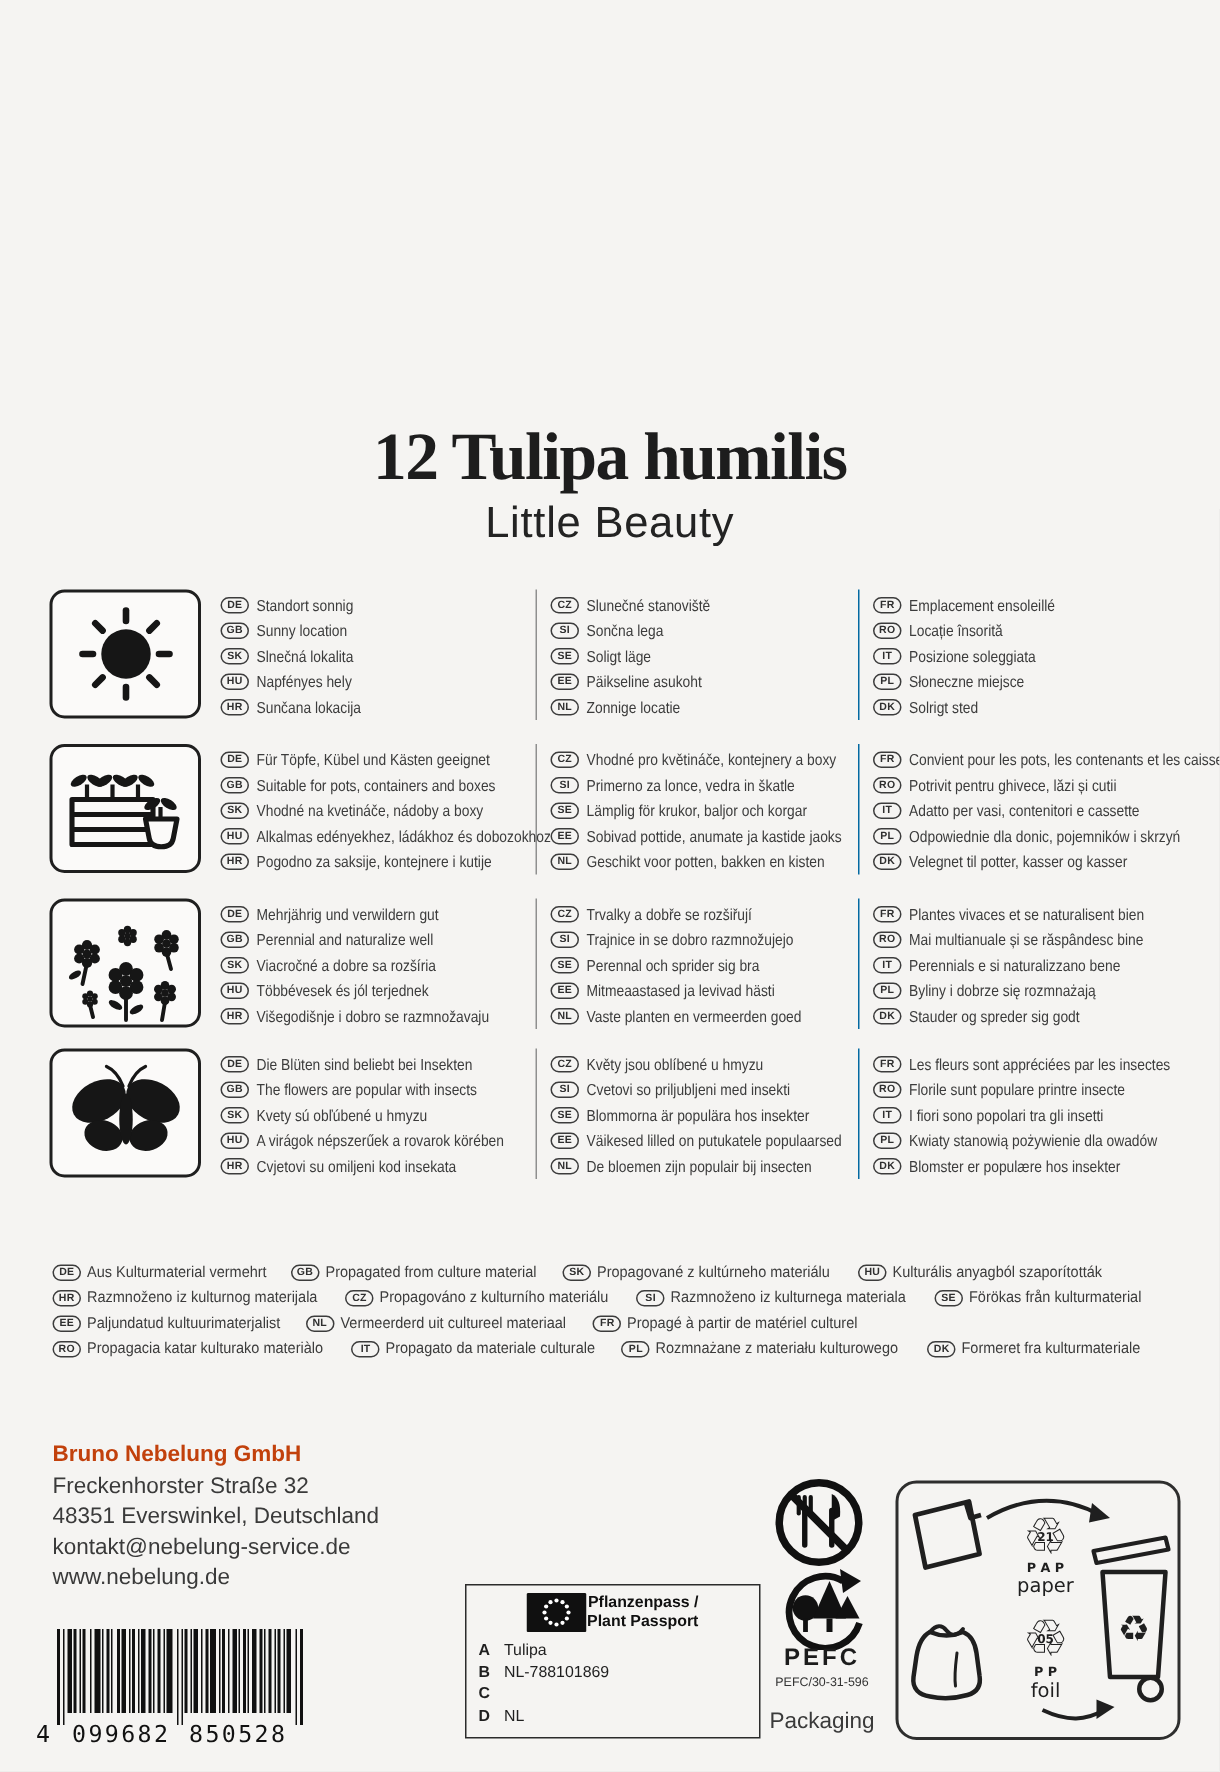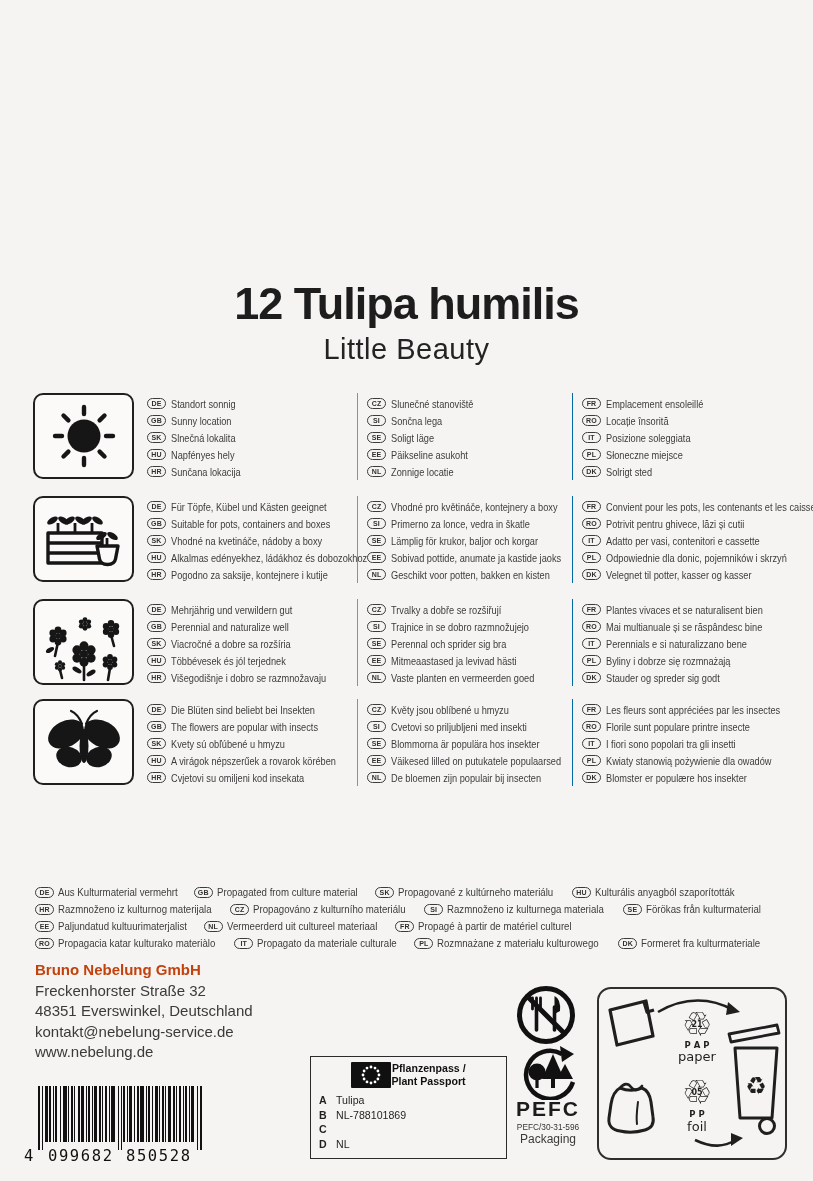--- a/index.html
+++ b/index.html
@@ -1,21 +1,21 @@
 <!DOCTYPE html>
 <html><head>
 <meta charset="utf-8">
 <style>
   html,body { margin:0; padding:0; background:#e8e7e5; }
   .page { position:relative; width:813px; height:1181px; background:#f5f4f2; overflow:hidden;
           font-family:"Liberation Sans","DejaVu Sans",sans-serif; color:#3c3c3c; }
 
   
   .title-block { position:absolute; top:280px; left:0; width:100%; text-align:center; }
-  .title-main { font-family:Liberation Sans, sans-serif; font-weight:bold;
+  .title-main { font-family:Liberation Serif, serif; font-weight:bold;
                 font-size:45px; line-height:48px; letter-spacing:-1px; color:#1d1d1d; }
   .title-sub  { font-size:29px; font-weight:normal; letter-spacing:0.5px; margin-top:5px; color:#232323; }
 
   
   .info-row { position:absolute; left:33px; right:8px; display:flex; }
   .icon-box { width:101px; height:86px; border:2.6px solid #1f1f1f; border-radius:10px;
               background:#fbfaf9; display:flex; align-items:center; justify-content:center;
               flex-shrink:0; margin-right:13px; box-sizing:border-box; }
   .row-cols { display:flex; flex:1; align-items:stretch; }
   .lang-col { box-sizing:border-box; padding-top:2px; }
@@ -23,21 +23,21 @@
   .row-cols > .lang-col:nth-child(2) { width:215px; border-left:1px solid #8f8f8f; padding-left:9px; }
   .row-cols > .lang-col:nth-child(3) { flex:1;      border-left:1px solid #0369a1; padding-left:9px; }
   .lang-item { display:flex; align-items:center; height:17px; font-size:10.6px; }
   .badge { flex:none; display:inline-flex; align-items:center; justify-content:center;
            width:19px; height:11.5px; border:1.3px solid #3c3c3c; border-radius:7px;
            font-size:7px; font-weight:bold; letter-spacing:0.2px; margin-right:5px;
            box-sizing:border-box; color:#2f2f2f; }
   .lang-text { display:inline-block; white-space:nowrap; transform:scaleX(0.87); transform-origin:0 50%; }
 
   
-  .prop-block { position:absolute; left:35px; top:884px; right:14px; }
+  .prop-block { position:absolute; left:35px; top:840px; right:14px; }
   .prop-line { height:17px; display:flex; align-items:center; font-size:10.4px; }
   .prop-item { display:inline-flex; align-items:center; margin-right:7px; white-space:nowrap; }
   .prop-item .badge { margin-right:4px; }
   .prop-text { display:inline-block; transform:scaleX(0.93); transform-origin:0 50%; }
 
   
   .company { position:absolute; left:35px; top:960px; font-size:15px; line-height:20.5px; color:#3a3a3a; }
   .company .name { font-weight:bold; color:#c2410c; }
 
   
@@ -48,23 +48,23 @@
               border:1.6px solid #2b2b2b; padding:5px 8px 7px; color:#1f1f1f; }
   .pp-head { display:flex; justify-content:center; align-items:flex-start; }
   .pp-title { text-align:right; font-weight:bold; font-size:10.6px; line-height:12.5px; color:#101010; }
   .pp-rows { margin-top:5px; }
   .pp-row { display:flex; font-size:10.6px; line-height:14.5px; }
   .pp-key { font-weight:bold; width:17px; }
 
   
   .nofood { position:absolute; left:514px; top:983px; }
   .pefc { position:absolute; left:505px; top:1046px; width:86px; text-align:center; color:#1c1c1c; }
-  .pefc-label { font-size:21px; font-weight:bold; letter-spacing:2px; margin-top:-3px; }
+  .pefc-label { font-size:16px; font-weight:bold; letter-spacing:2px; margin-top:-3px; }
   .pefc-code { font-size:8.3px; margin-top:1px; color:#333; }
-  .pefc-caption { font-size:12px; color:#3a3a3a; }
+  .pefc-caption { font-size:15px; margin-top:13px; color:#3a3a3a; }
   .disposal { position:absolute; left:597px; top:987px; width:190px; height:173px;
               border:2.2px solid #2e2e2e; border-radius:14px; box-sizing:border-box; }
   svg { display:block; }
 </style>
 </head>
 <body>
 
 <div class="page">
 
   <div class="title-block">

